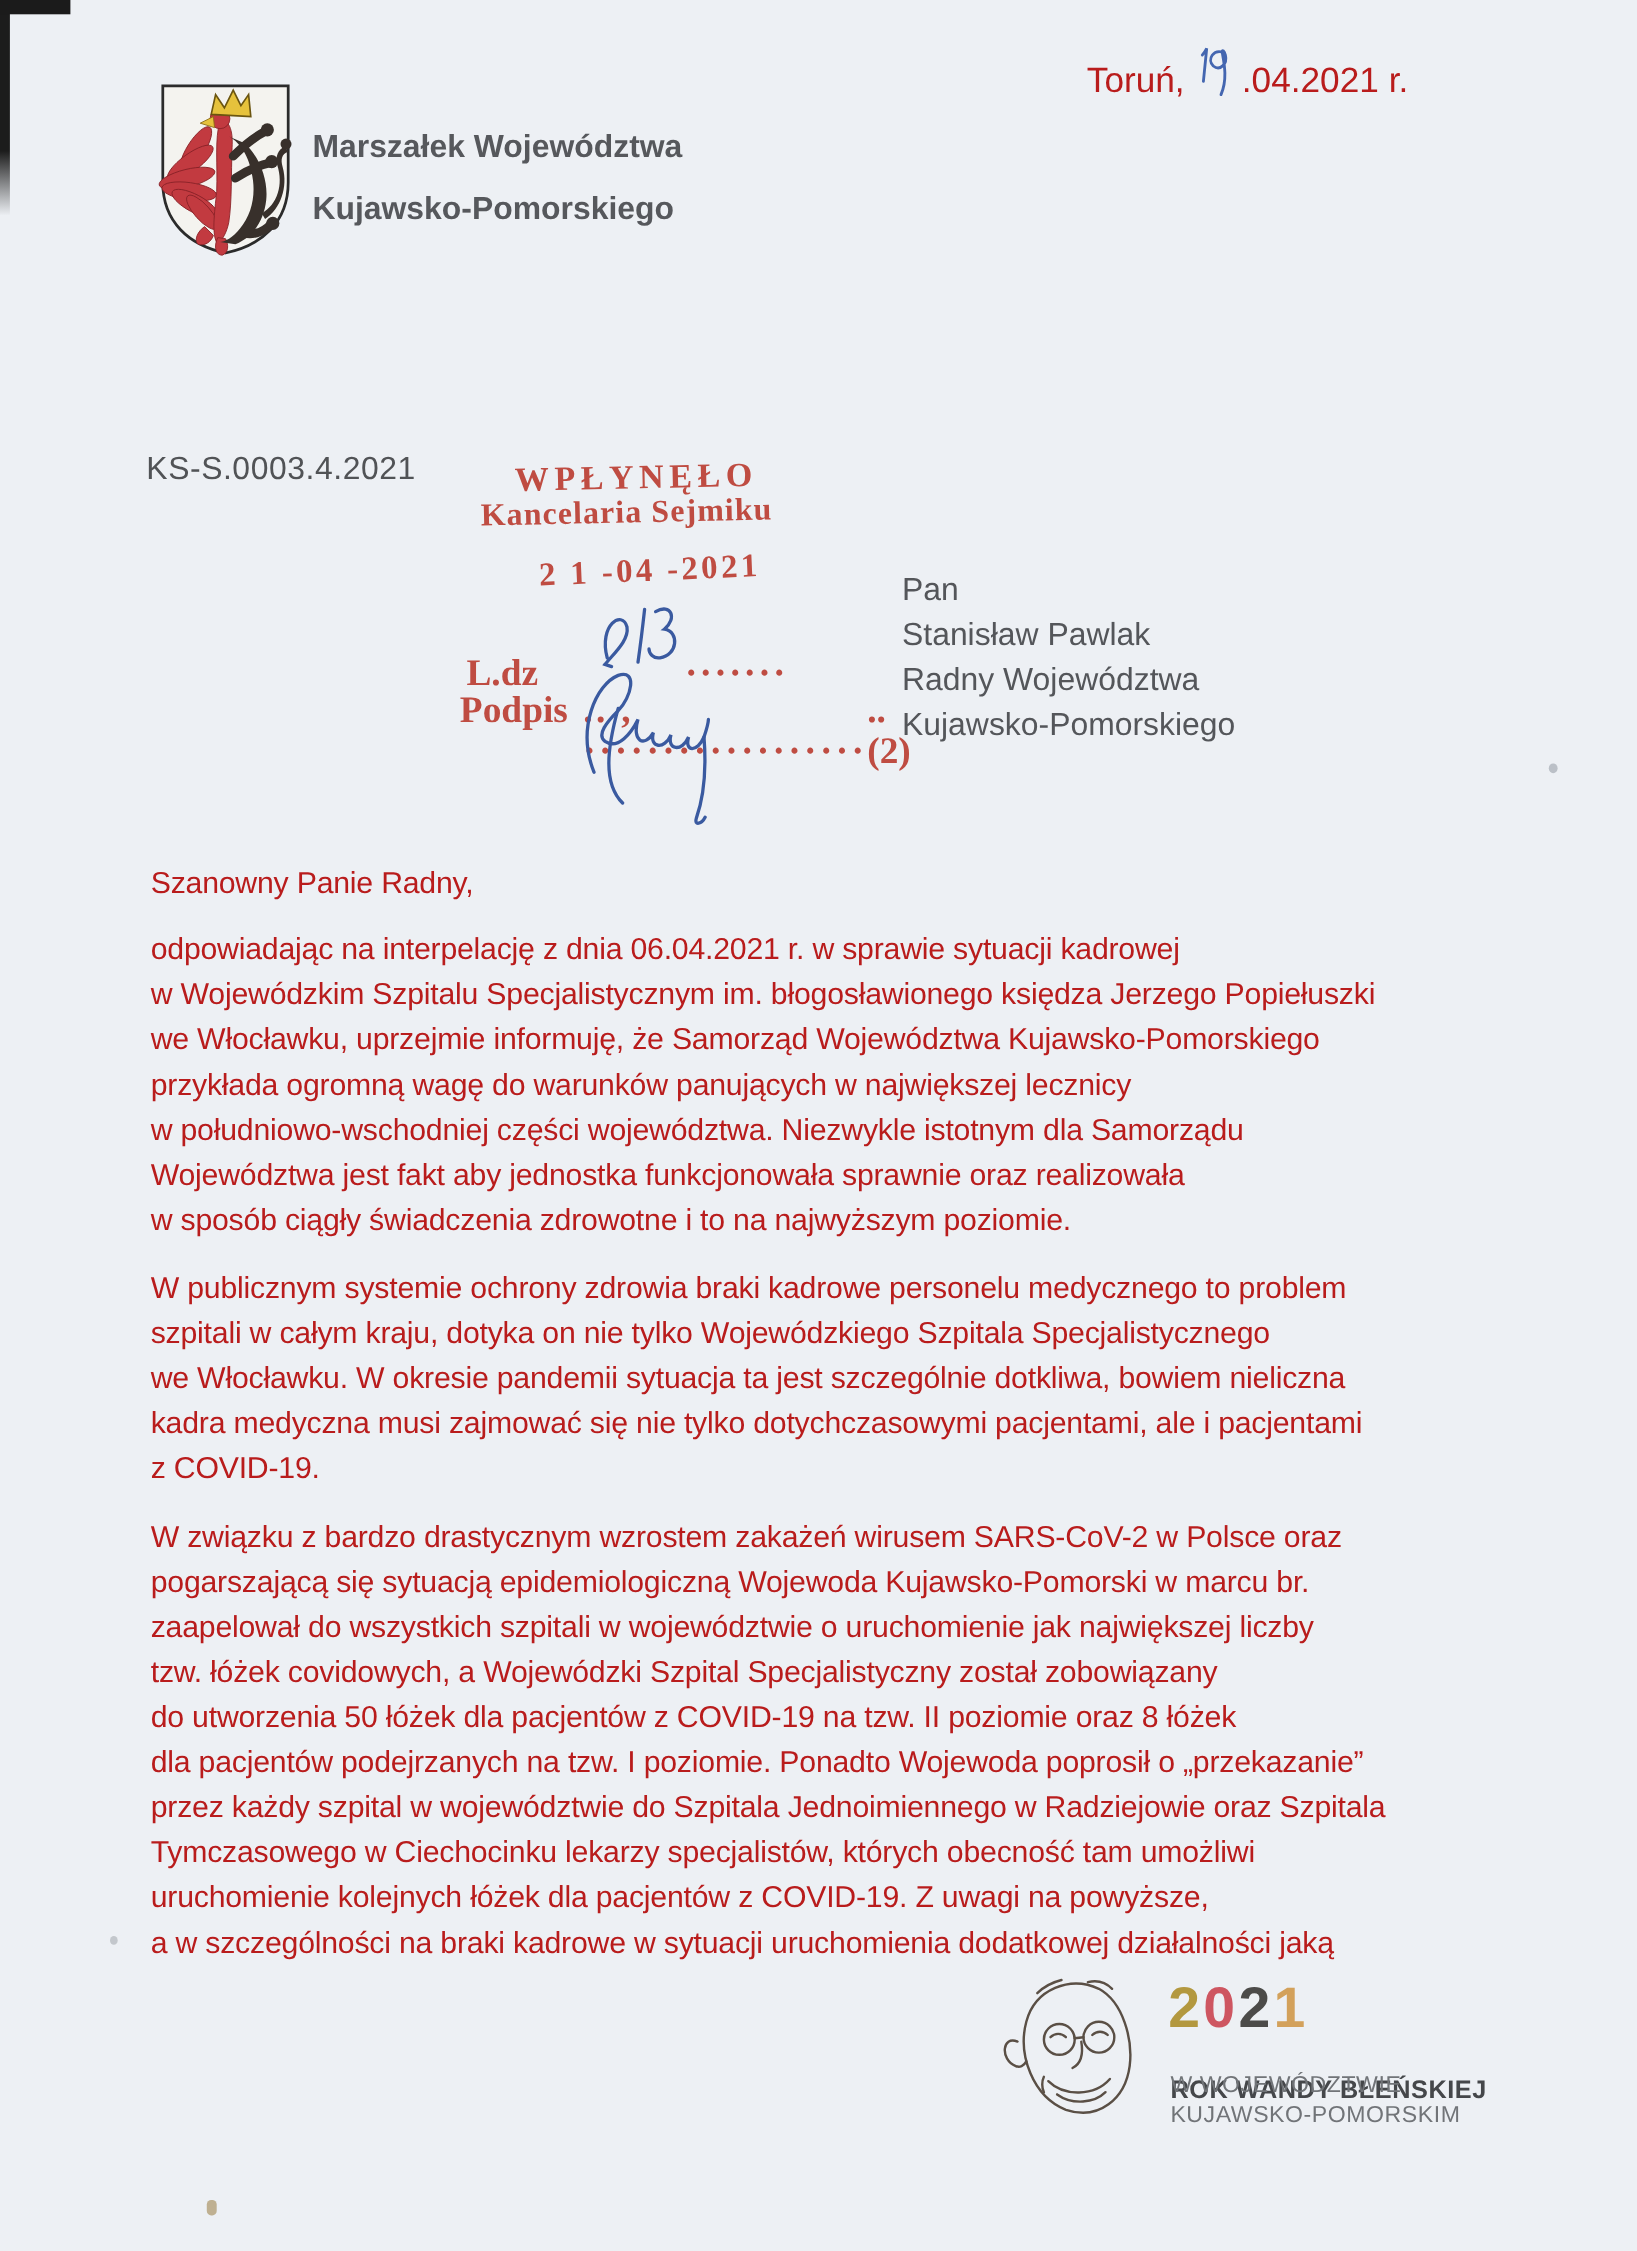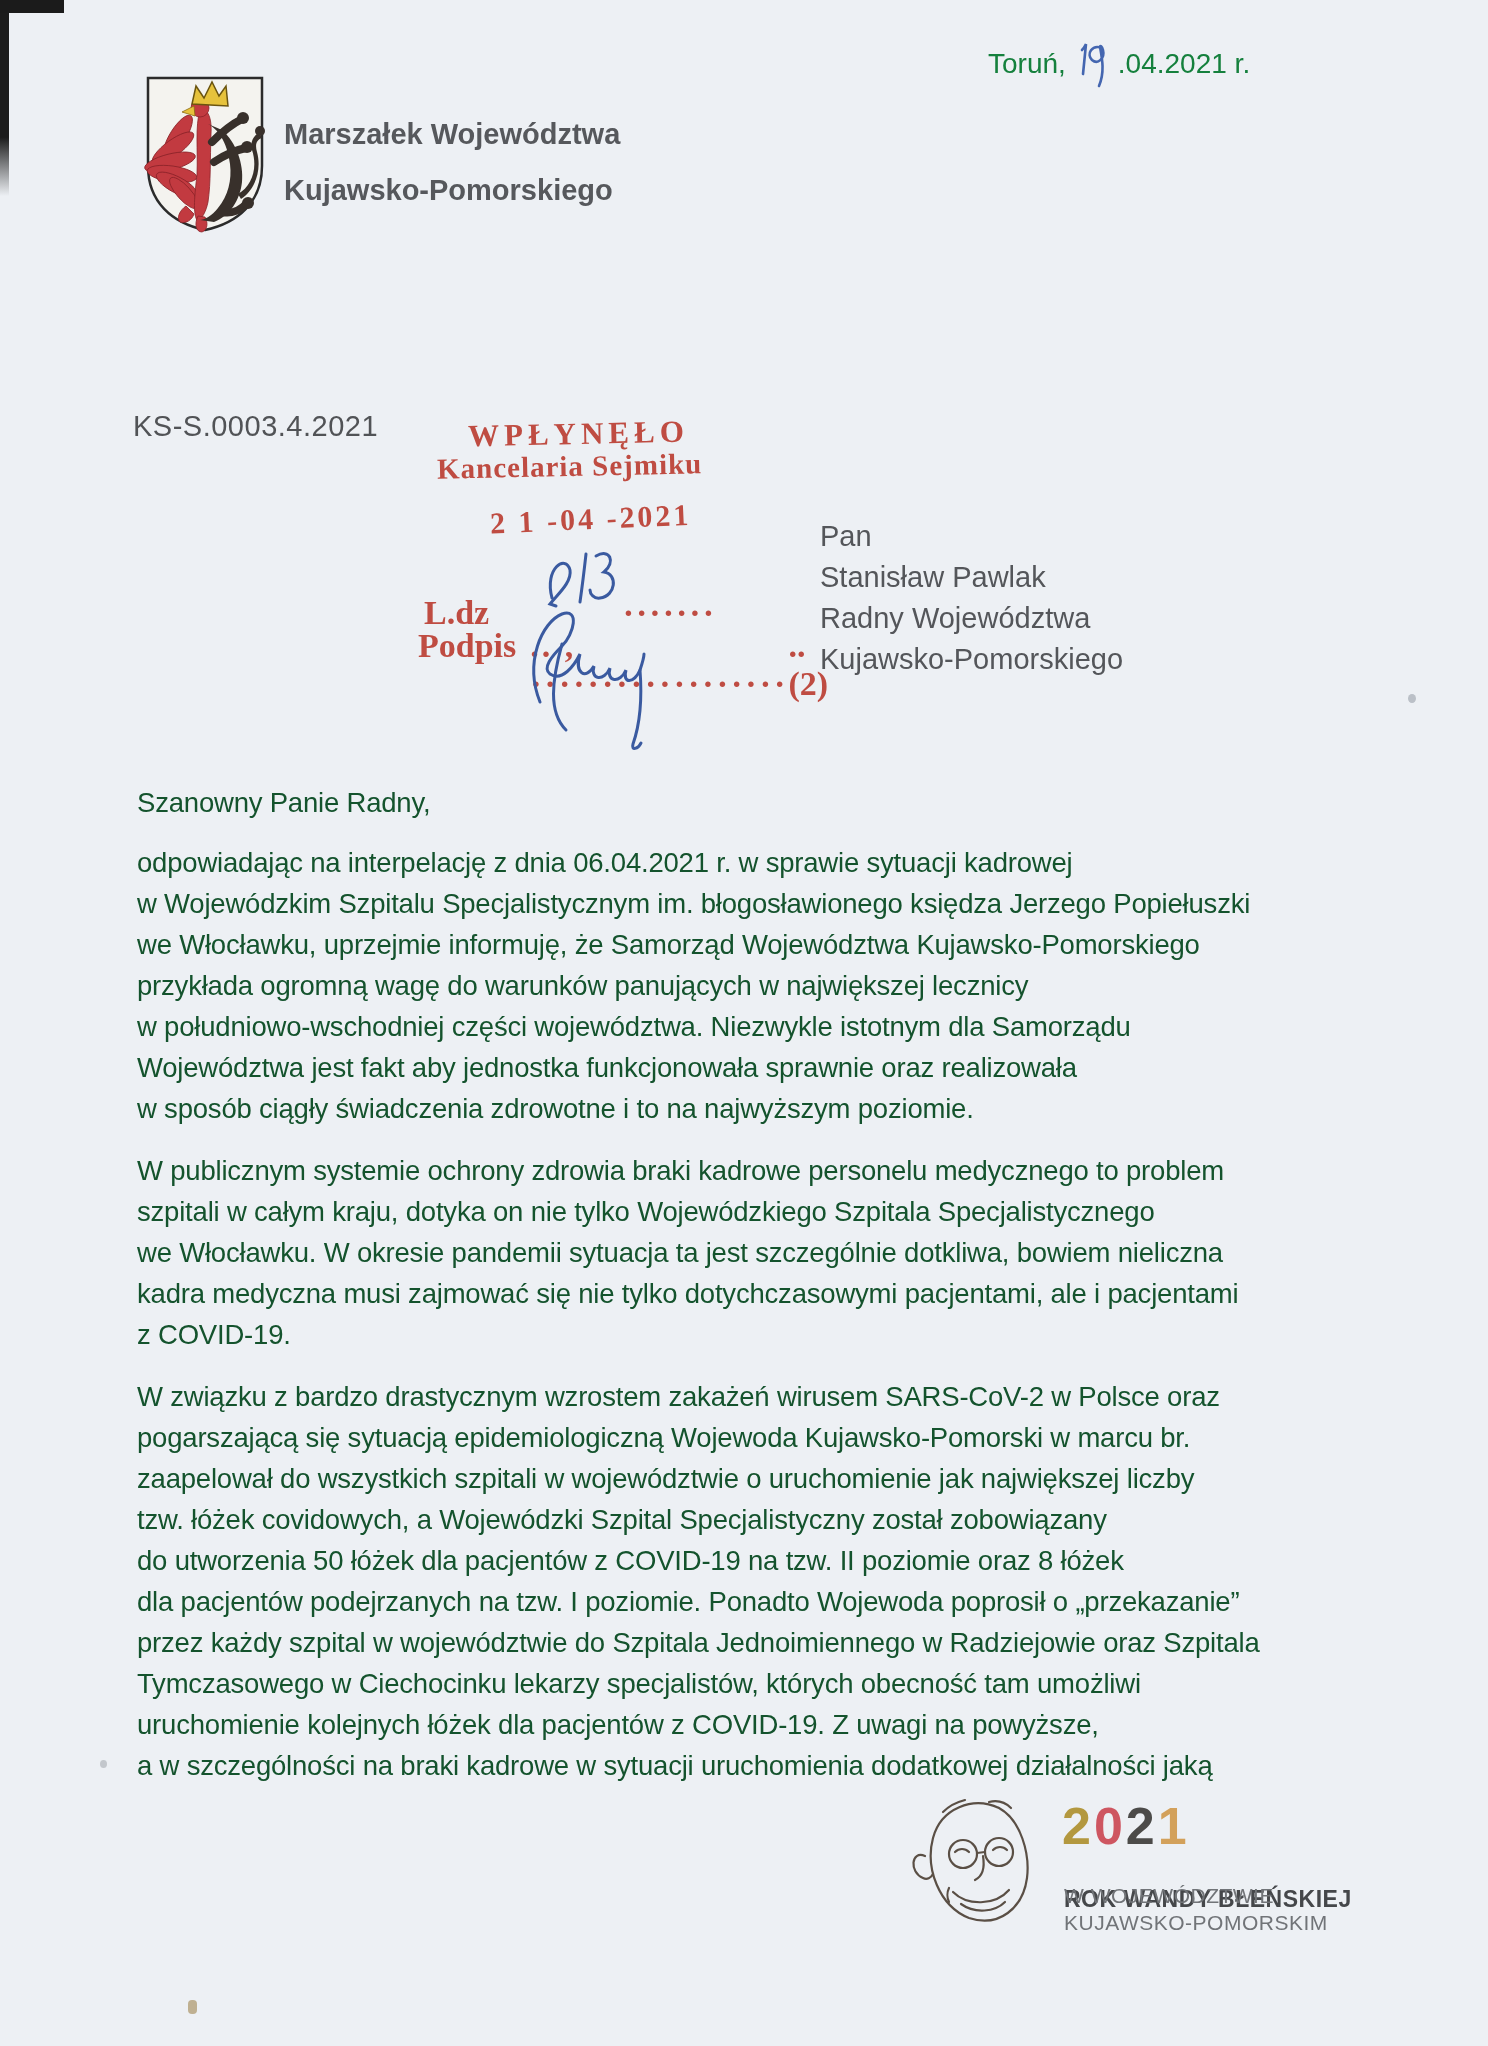--- a/index.html
+++ b/index.html
@@ -20,21 +20,21 @@
   .artifact-dot-a{position:absolute;left:188px;top:2000px;width:9px;height:14px;background:#b3a078;border-radius:4px;opacity:.8;}
   .artifact-dot-b{position:absolute;left:1408px;top:694px;width:8px;height:9px;background:#9aa0a8;border-radius:50%;opacity:.6;}
   .artifact-dot-c{position:absolute;left:100px;top:1760px;width:7px;height:8px;background:#a7abb0;border-radius:50%;opacity:.6;}
 
   
   .coat-of-arms{position:absolute;left:142px;top:74px;width:126px;height:160px;}
   .sender-block{position:absolute;left:284px;top:106px;font-size:29px;line-height:56px;}
   .sender-title{font-weight:bold;color:#56585c;white-space:pre-line;}
   .sender-name{color:#64666a;font-weight:normal;}
 
-  .date-line{position:absolute;left:988px;top:48px;font-size:28px;color:#15803d;display:flex;align-items:flex-start;}
+  .date-line{position:absolute;left:988px;top:48px;font-size:32px;color:#b91c1c;display:flex;align-items:flex-end;}
   .hand-19{display:inline-block;margin:-8px 2px 0 6px;}
 
   .ref-number{position:absolute;left:133px;top:410px;font-size:29px;color:#515356;letter-spacing:.5px;}
 
   
   .stamp{color:rgba(187,62,50,.92);font-family:"Liberation Serif", serif;}
   .stamp-line1{position:absolute;left:468px;top:416px;font-size:31px;font-weight:bold;letter-spacing:5px;transform:rotate(-1.2deg);}
   .stamp-line2{position:absolute;left:437px;top:450px;font-size:29px;font-weight:bold;letter-spacing:1px;transform:rotate(-1.2deg);}
   .stamp-date{position:absolute;left:490px;top:502px;font-size:30px;font-weight:bold;letter-spacing:3px;transform:rotate(-2.5deg);}
   .stamp-row{position:absolute;font-size:34px;font-weight:bold;display:flex;align-items:baseline;}
@@ -43,21 +43,21 @@
   .stamp-dots{letter-spacing:2px;margin-left:auto;}
   .stamp-dots.mid{margin-left:14px;letter-spacing:3px;}
 
   
   .signature-svg{position:absolute;left:520px;top:540px;width:230px;height:215px;}
 
   
   .recipient{position:absolute;left:820px;top:516px;font-size:29px;font-weight:normal;color:#54565a;line-height:41px;white-space:pre-line;}
 
   
-  .letter-body{position:absolute;left:137px;top:782px;width:1330px;font-size:27.5px;line-height:41px;letter-spacing:-0.2px;color:#14532d;}
+  .letter-body{position:absolute;left:137px;top:782px;width:1330px;font-size:27.5px;line-height:41px;letter-spacing:-0.2px;color:#b91c1c;}
   .salutation{margin:0 0 19px 0;}
   .para{margin:0 0 21px 0;white-space:pre-line;}
 
   
   .footer-face{position:absolute;left:903px;top:1794px;width:142px;height:142px;}
   .footer-year{position:absolute;left:1062px;top:1796px;font-size:52px;font-weight:bold;letter-spacing:3px;font-family:Liberation Sans, sans-serif;}
   .footer-year .d0{color:#b3983f;}
   .footer-year .d1{color:#ce5661;}
   .footer-year .d2{color:#4c4b49;}
   .footer-year .d3{color:#d3a15b;}

